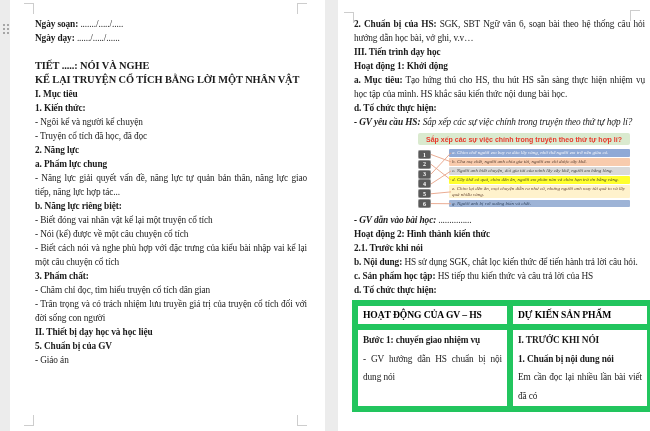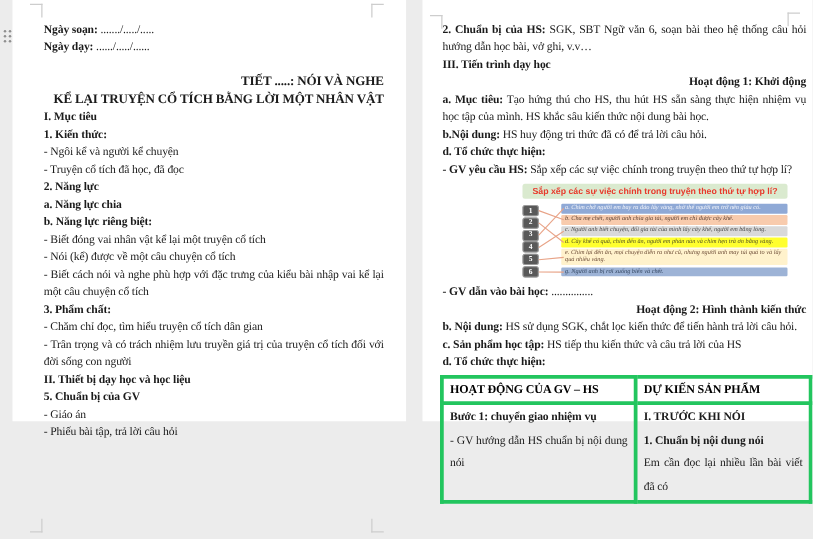--- a/index.html
+++ b/index.html
@@ -1,48 +1,48 @@
 <!DOCTYPE html>
 <html><head>
 <meta charset="utf-8">
 <style>
   html,body{margin:0;padding:0}
   body{width:650px;height:431px;overflow:hidden;background:#ececec;position:relative;
        font-family:"Liberation Serif",serif}
-  .page{position:absolute;top:0;height:337px;background:#fff}
+  .page{position:absolute;top:0;height:431px;background:#fff}
   #leftPage{left:10px;width:315px}
   #rightPage{left:338px;width:320px}
   .content{position:absolute;top:17px}
   #leftPage .content{left:25px;right:18px}
   #rightPage .content{left:16px;right:13px}
   .ln{margin:0;font-size:9.3px;line-height:14px;color:#1b1b1b;text-align:justify;letter-spacing:-0.1px}
   .ln b{font-weight:bold}
-  .ln.ctr{text-align:right}
-  .ln.ita{}
+  .ln.ctr{text-align:left}
+  .ln.ita{font-style:italic}
   .ln.big{font-size:10.4px}
   .ln.blank{min-height:14px}
   .tln{line-height:18.5px}
 
   
   #graphic{width:212px;margin:4px 0 4px 64px}
   .g-title{font-size:7px;font-weight:bold;text-align:center;padding:3px 2px 2px;border-radius:2px;
            font-family:"Liberation Sans",sans-serif}
   .g-body{position:relative;display:flex;margin-top:4px;align-items:stretch}
   .g-nums{display:flex;flex-direction:column;justify-content:space-between;width:14px;padding:1px 0}
   .numbox{width:13px;height:9px;border-radius:2px;color:#fff;font-size:6px;font-weight:bold;
           display:flex;align-items:center;justify-content:center;
           box-shadow:inset 0 0 0 0.8px rgba(255,255,255,.4)}
   .g-spacer{width:17px}
   .g-strips{flex:1;display:flex;flex-direction:column;justify-content:space-between}
   .strip{font-size:5px;font-style:italic;line-height:5.5px;padding:1px 3px;margin-bottom:1.6px;border-radius:1px}
   #gLines{position:absolute;left:0;top:0;pointer-events:none}
 
   
   #hsTable{border-collapse:collapse;table-layout:fixed;width:297px;margin:3px 0 0 -2px}
-  #hsTable th,#hsTable td{border:3px solid #22c55e;vertical-align:top;padding:1px 5px;text-align:left}
+  #hsTable th,#hsTable td{border:6px solid #22c55e;vertical-align:top;padding:1px 5px;text-align:left}
   #hsTable th{font-size:9.6px;line-height:16px;letter-spacing:-0.1px}
   .col1{width:155px}.col2{width:140px}
 
   
   .crop{position:absolute;width:9px;height:10px;border:0 solid #cdcdcd}
   .crop.tl{border-top-width:1px;border-right-width:1px}
   .crop.tr{border-top-width:1px;border-left-width:1px}
   .crop.bl{border-bottom-width:1px;border-right-width:1px}
   .crop.br{border-bottom-width:1px;border-left-width:1px}
   #dragHandle{position:absolute;left:3px;top:24px;width:8px;height:12px;display:grid;
@@ -73,47 +73,46 @@
         <p class="ln"><b>Ngày soạn:</b> ......./...../.....</p>
         <p class="ln"><b>Ngày dạy:</b> ....../...../......</p>
         <p class="ln blank"></p>
         <p class="ln ctr big"><b>TIẾT .....: NÓI VÀ NGHE</b></p>
         <p class="ln ctr big"><b>KỂ LẠI TRUYỆN CỔ TÍCH BẰNG LỜI MỘT NHÂN VẬT</b></p>
         <p class="ln"><b>I. Mục tiêu</b></p>
         <p class="ln"><b>1. Kiến thức:</b></p>
         <p class="ln">- Ngôi kể và người kể chuyện</p>
         <p class="ln">- Truyện cổ tích đã học, đã đọc</p>
         <p class="ln"><b>2. Năng lực</b></p>
-        <p class="ln"><b>a. Năng lực chia</b></p>
+        <p class="ln"><b>a. Phẩm lực chung</b></p>
+        <p class="ln">- Năng lực giải quyết vấn đề, năng lực tự quản bản thân, năng lực giao tiếp, năng lực hợp tác...</p>
         <p class="ln"><b>b. Năng lực riêng biệt:</b></p>
         <p class="ln">- Biết đóng vai nhân vật kể lại một truyện cổ tích</p>
         <p class="ln">- Nói (kể) được về một câu chuyện cổ tích</p>
         <p class="ln">- Biết cách nói và nghe phù hợp với đặc trưng của kiểu bài nhập vai kể lại một câu chuyện cổ tích</p>
         <p class="ln"><b>3. Phẩm chất:</b></p>
         <p class="ln">- Chăm chỉ đọc, tìm hiểu truyện cổ tích dân gian</p>
         <p class="ln">- Trân trọng và có trách nhiệm lưu truyền giá trị của truyện cổ tích đối với đời sống con người</p>
         <p class="ln"><b>II. Thiết bị dạy học và học liệu</b></p>
         <p class="ln"><b>5. Chuẩn bị của GV</b></p>
         <p class="ln">- Giáo án</p>
-        <p class="ln">- Phiếu bài tập, trả lời câu hỏi</p>
       </div>
   </div>
 
   <div class="gapStrip" style="left:325px;width:13px"></div>
 
   <div class="page" id="rightPage">
     <span class="crop tl" style="left:6px;top:12px"></span>
     <span class="crop tr" style="left:292px;top:10px"></span>
     <div class="content">
       <div id="rpTop">
           <p class="ln"><b>2. Chuẩn bị của HS:</b> SGK, SBT Ngữ văn 6, soạn bài theo hệ thống câu hỏi hướng dẫn học bài, vở ghi, v.v…</p>
           <p class="ln"><b>III. Tiến trình dạy học</b></p>
           <p class="ln ctr"><b>Hoạt động 1: Khởi động</b></p>
           <p class="ln"><b>a. Mục tiêu:</b> Tạo hứng thú cho HS, thu hút HS sẵn sàng thực hiện nhiệm vụ học tập của mình. HS khắc sâu kiến thức nội dung bài học.</p>
-          <p class="ln"><b>b.Nội dung:</b> HS huy động tri thức đã có để trả lời câu hỏi.</p>
           <p class="ln"><b>d. Tổ chức thực hiện:</b></p>
           <p class="ln ita"><b>- GV yêu cầu HS:</b> Sắp xếp các sự việc chính trong truyện theo thứ tự hợp lí?</p>
         </div>
 
       <div id="graphic">
         <div class="g-title" id="gTitle" style="background: rgb(218, 234, 207); color: rgb(232, 57, 43);">Sắp xếp các sự việc chính trong truyện theo thứ tự hợp lí?</div>
         <div class="g-body" id="gBody">
           <div class="g-nums" id="gNums">
               <div class="numbox" style="background: rgb(89, 89, 89);">1</div>
               <div class="numbox" style="background: rgb(89, 89, 89);">2</div>
@@ -138,20 +137,21 @@
               <line x1="13" y1="34.9375" x2="33" y2="21.9375" stroke="#e8a387" stroke-width="0.9"></line>
               <line x1="13" y1="44.75" x2="33" y2="42.875" stroke="#e8a387" stroke-width="0.9"></line>
               <line x1="13" y1="54.5625" x2="33" y2="54.71875" stroke="#e8a387" stroke-width="0.9"></line>
             </svg>
         </div>
       </div>
 
       <div id="rpMid">
           <p class="ln ita"><b>- GV dẫn vào bài học:</b> ...............</p>
           <p class="ln ctr"><b>Hoạt động 2: Hình thành kiến thức</b></p>
+          <p class="ln"><b>2.1. Trước khi nói</b></p>
           <p class="ln"><b>b. Nội dung:</b> HS sử dụng SGK, chắt lọc kiến thức để tiến hành trả lời câu hỏi.</p>
           <p class="ln"><b>c. Sản phẩm học tập:</b> HS tiếp thu kiến thức và câu trả lời của HS</p>
           <p class="ln"><b>d. Tổ chức thực hiện:</b></p>
         </div>
 
       <table id="hsTable">
         <colgroup>
             <col class="col1">
             <col class="col2">
           </colgroup>

